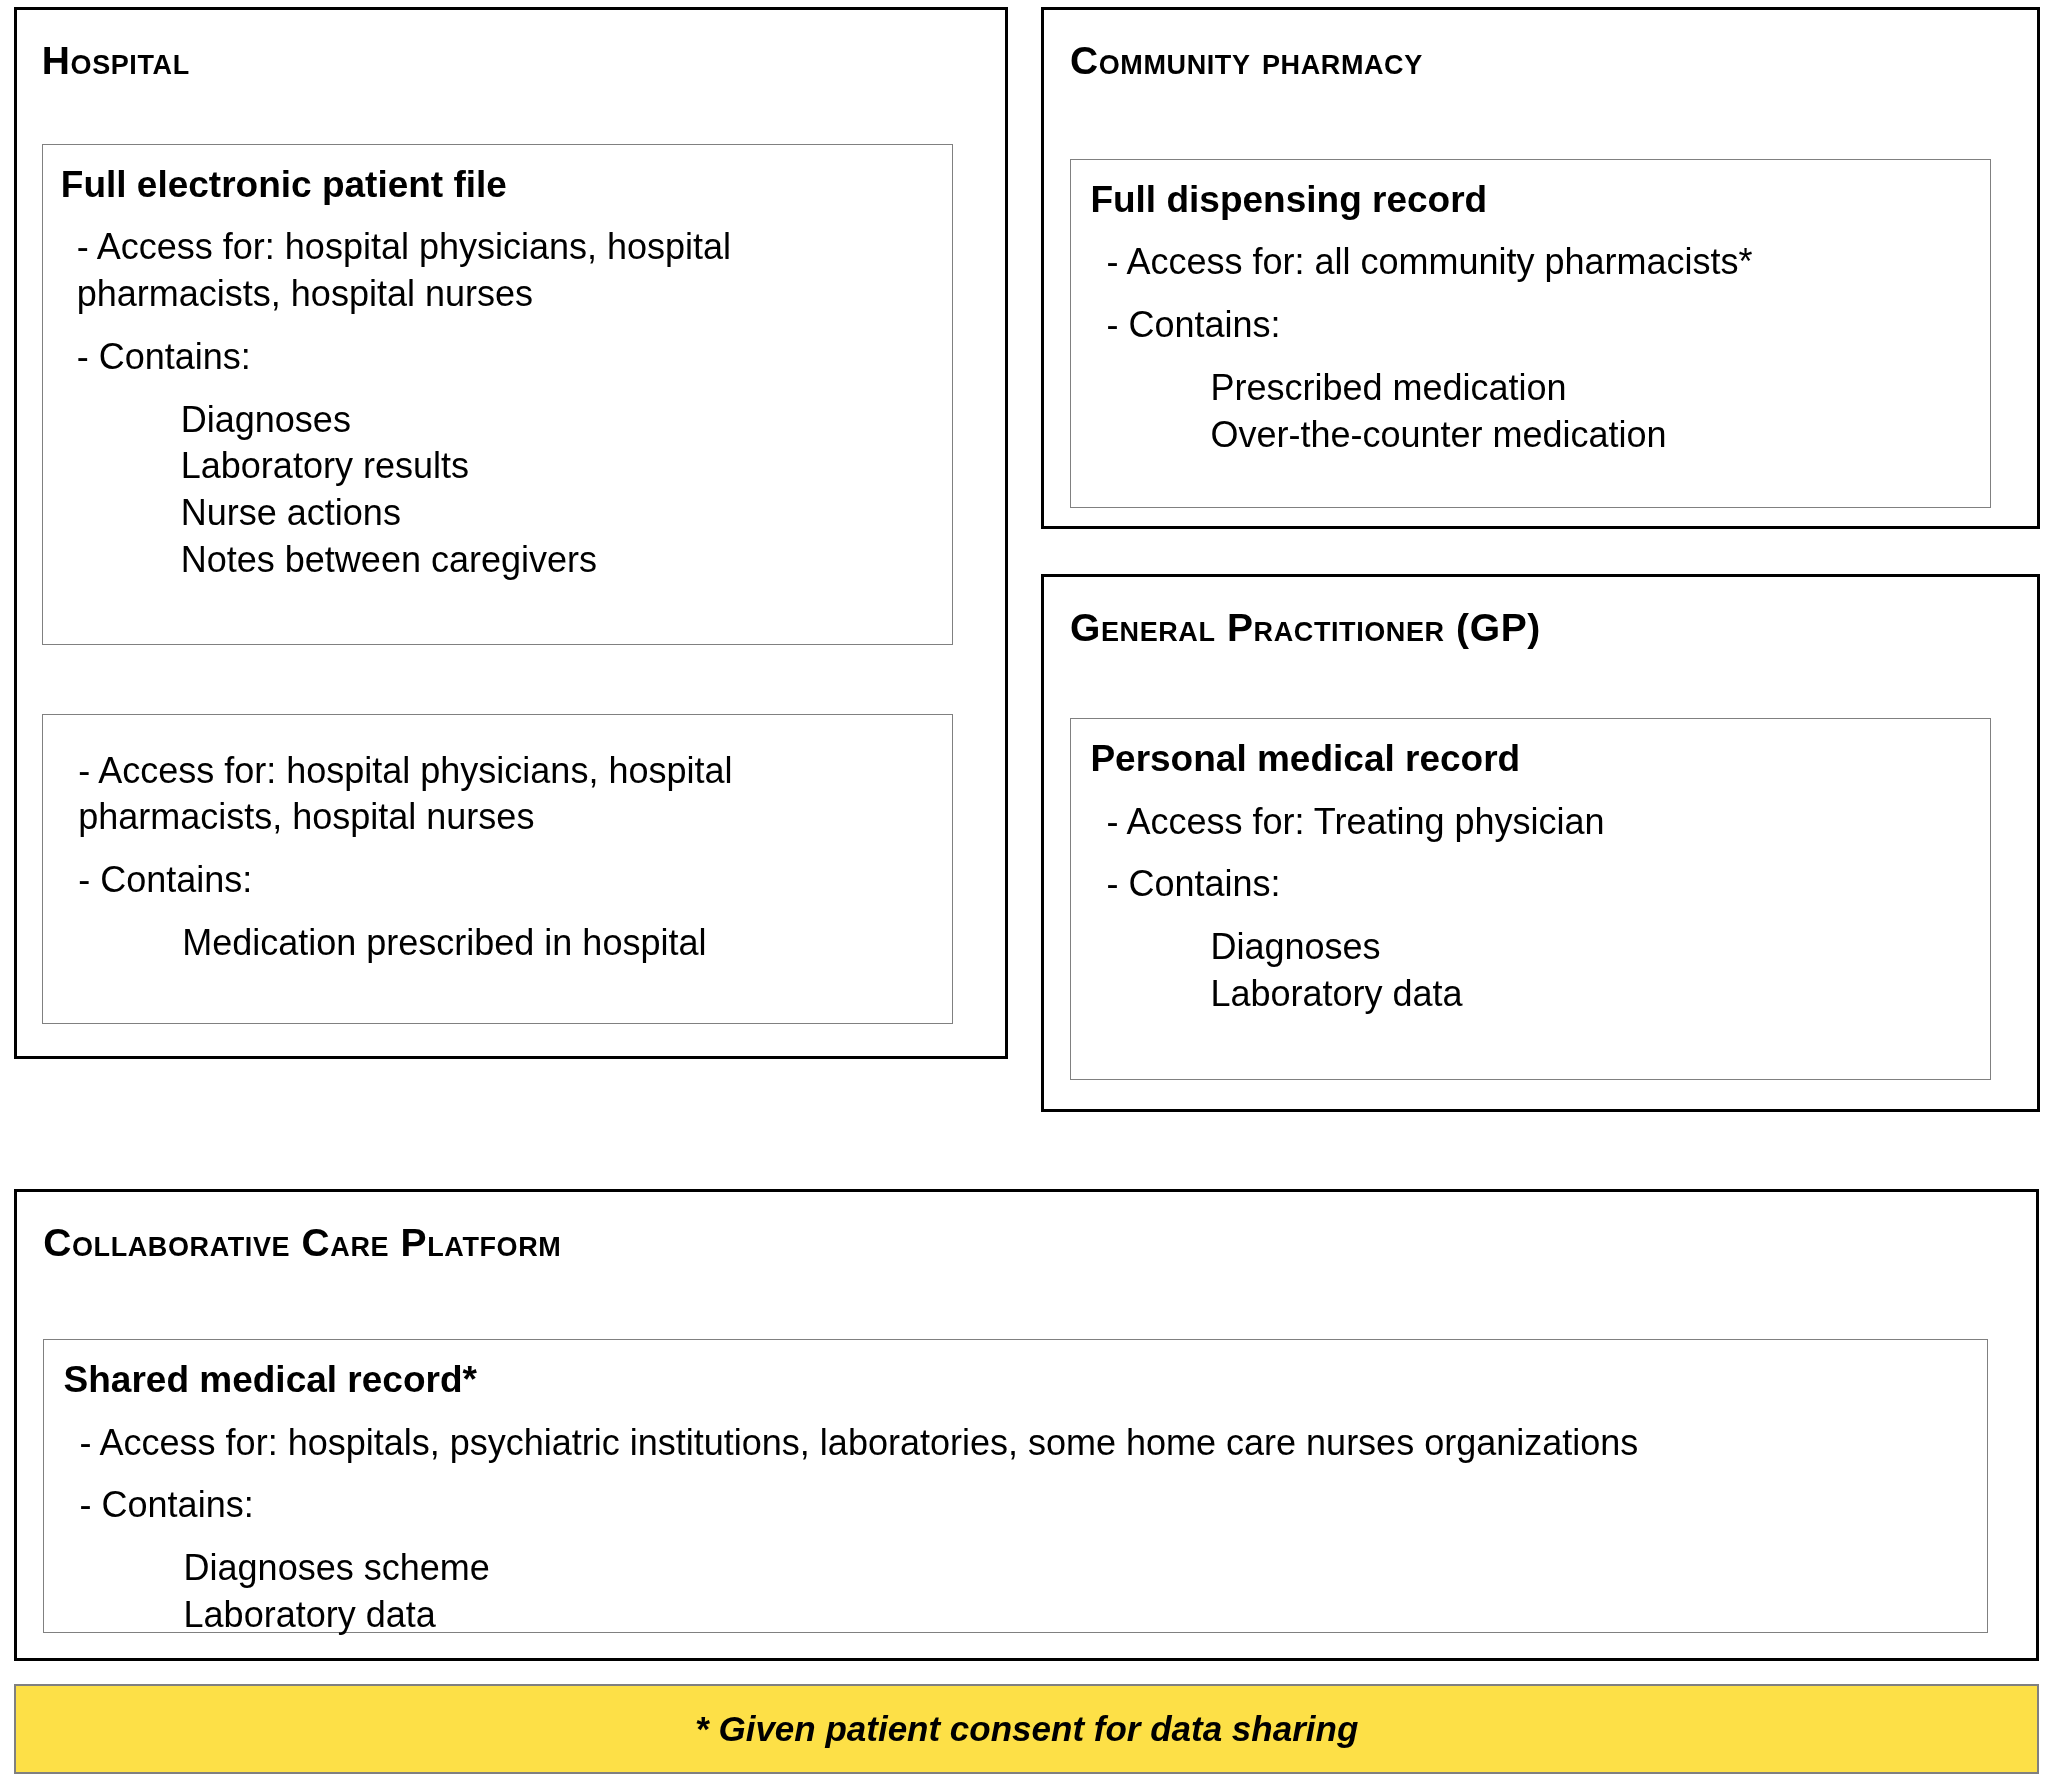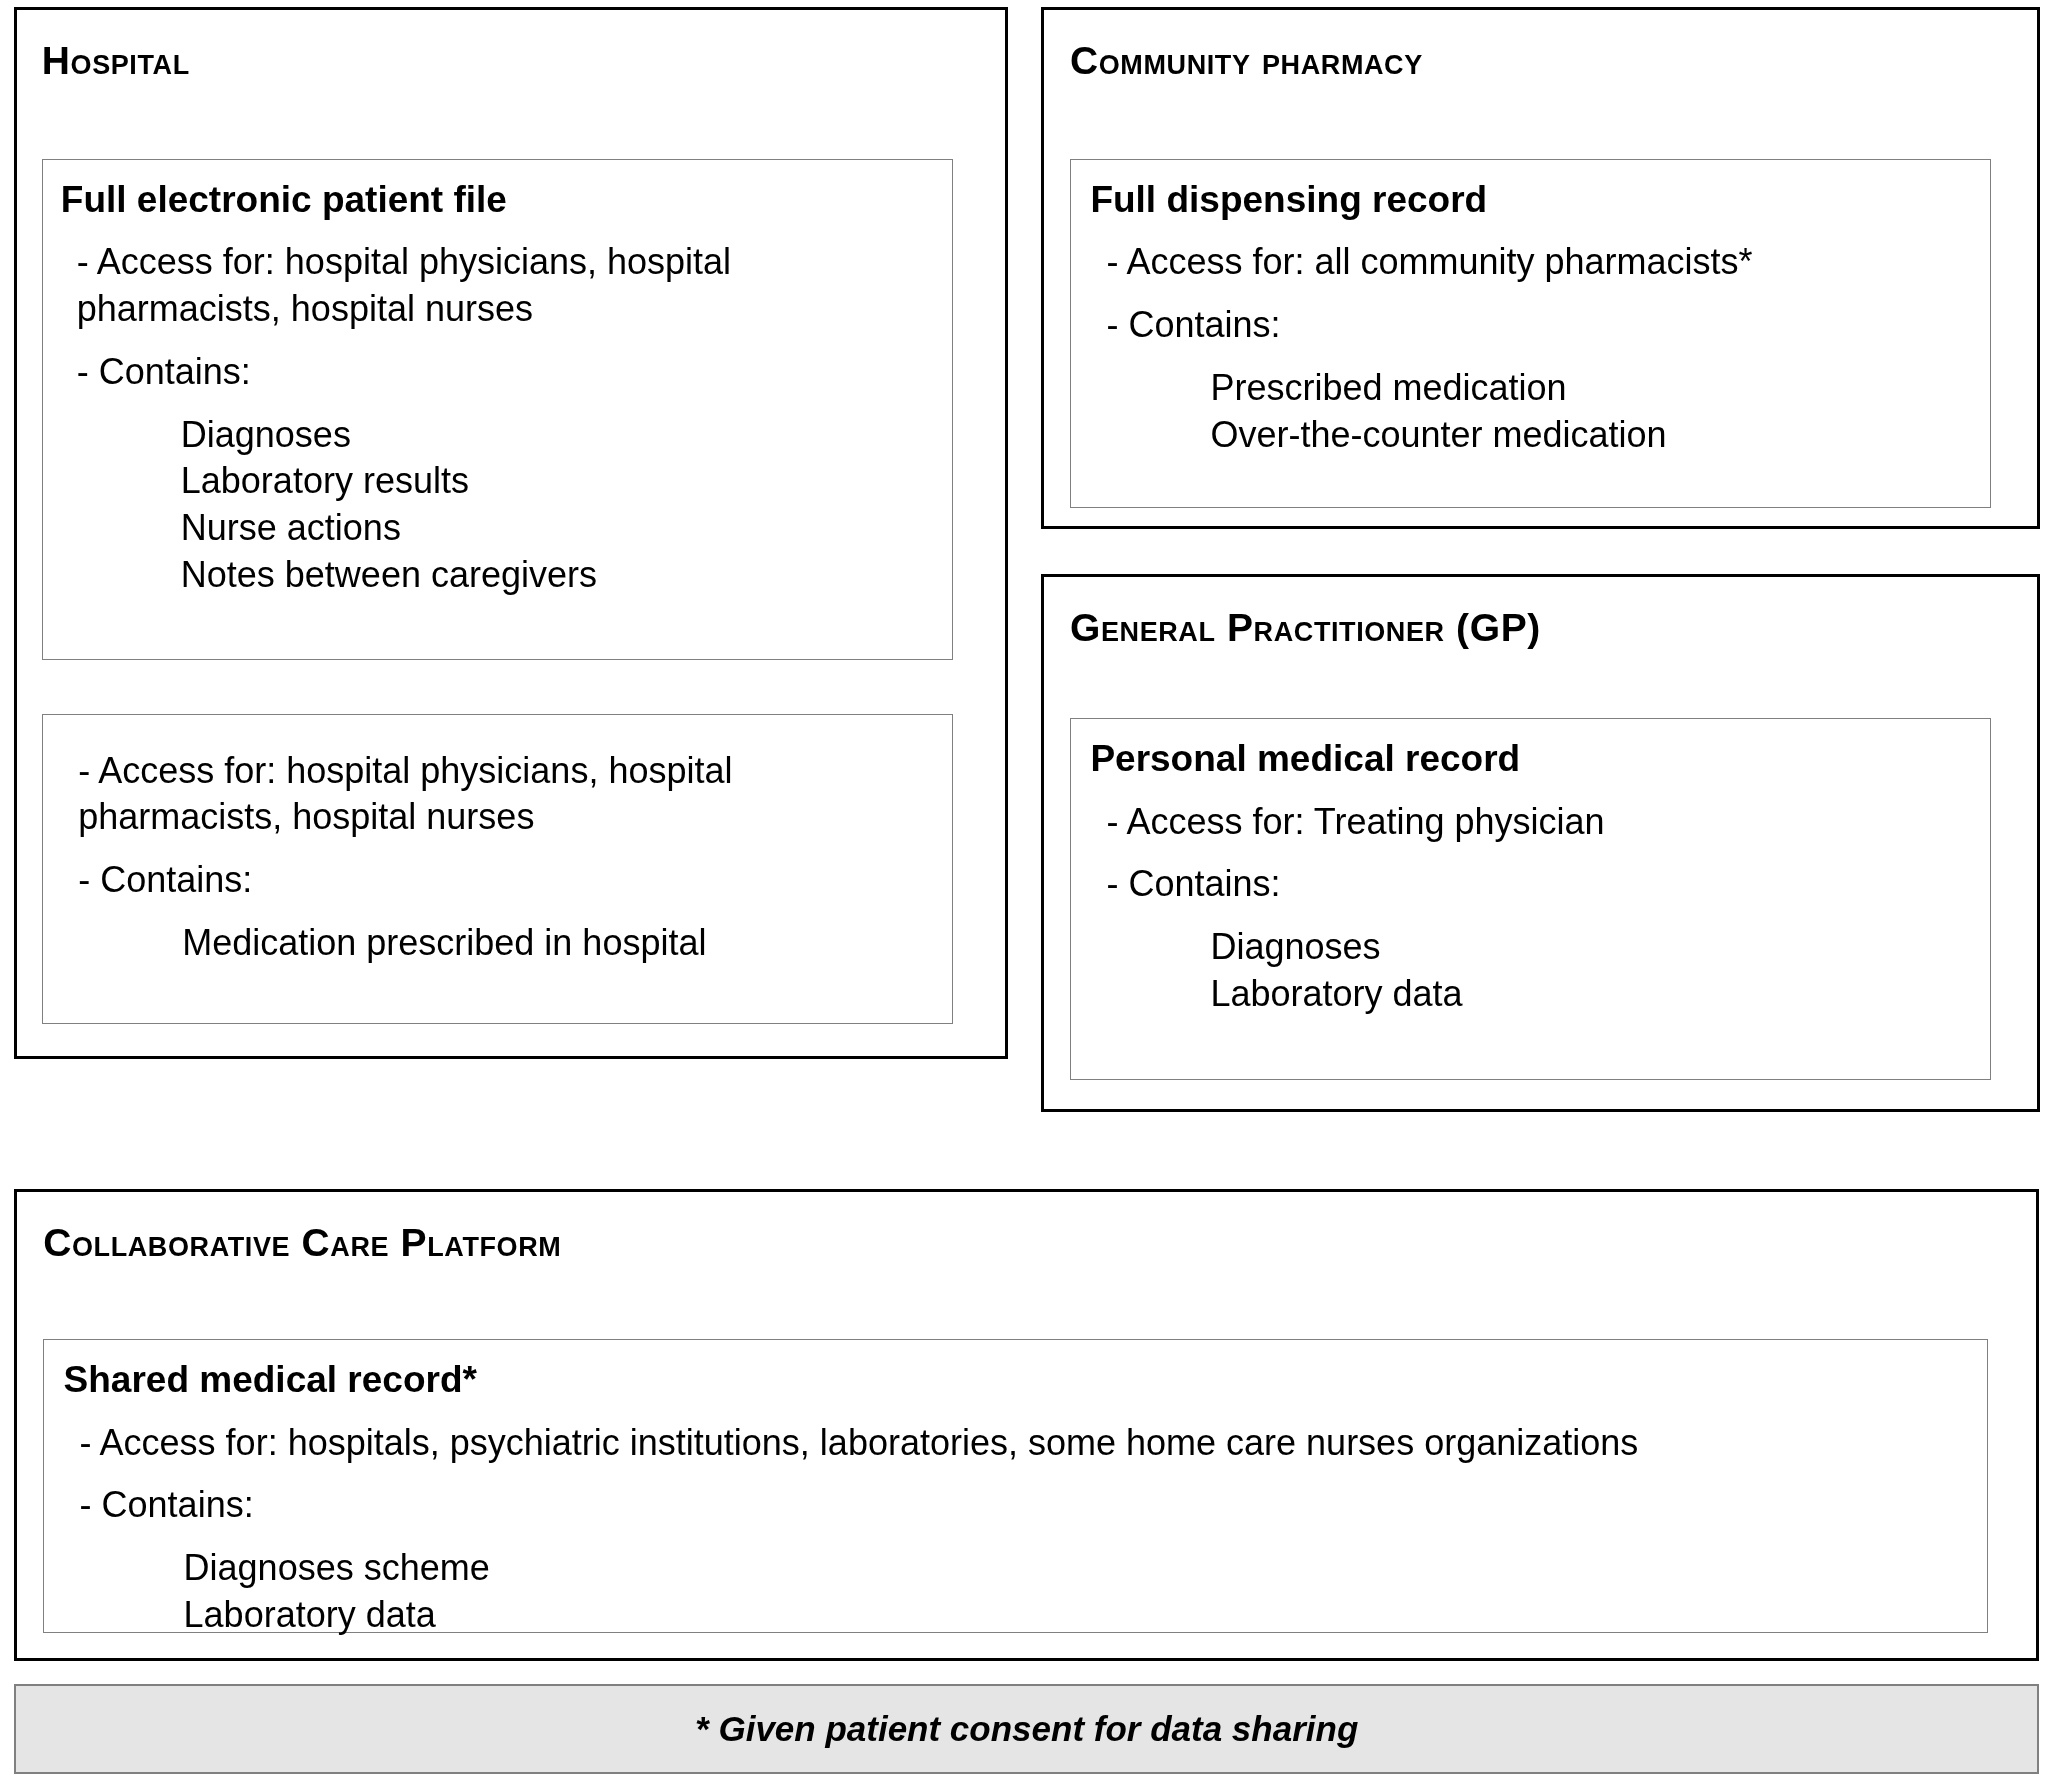--- a/index.html
+++ b/index.html
@@ -55,21 +55,21 @@
     margin:0;
     padding-left:120px;
     font-weight:normal;
     white-space:nowrap;
   }
 
   
   .footnote{
     position:absolute;
     border:2.6px solid #808080;
-    background:#e5e5e5;
+    background:#fde047;
     box-sizing:border-box;
     display:flex;align-items:center;justify-content:center;
   }
   .footnote-text{
     font-size:35px;
     font-weight:bold;
     font-style:italic;
     white-space:nowrap;
   }
 
@@ -78,21 +78,21 @@
   #box-pharmacy   {left:1041px;top:6.5px;   width:999px; height:522px;}
   #box-gp         {left:1041px;top:574px;  width:999px; height:538px;padding-left:33px;}
   #box-ccp        {left:14.2px;  top:1189px; width:2025px; height:472px;}
   #box-footnote   {left:14.2px;  top:1684px; width:2025px; height:90px;}
 
   #title-hospital {left:24.6px;  top:31px;}
   #title-pharmacy {left:26px;  top:31px;}
   #title-gp       {left:26px;  top:31px;}
   #title-ccp      {left:26px;  top:31px;}
 
-  #rec-epf        {left:24.6px;  top:149px;  width:911px; height:501px;padding-left:18px;}
+  #rec-epf        {left:24.6px;  top:134px;  width:911px; height:501px;padding-left:18px;}
   #rec-epresc     {left:24.6px;  top:704px; width:911px; height:310px;}
   #rec-dispense   {left:26px;  top:149px;  width:921px; height:349px;}
   #rec-pmr        {left:26px;  top:141px;  width:921px; height:362px;}
   #rec-shared     {left:26px;  top:147px;  width:1945px; height:294px;}
 </style>
 </head>
 <body>
 
 <div class="canvas">
 

